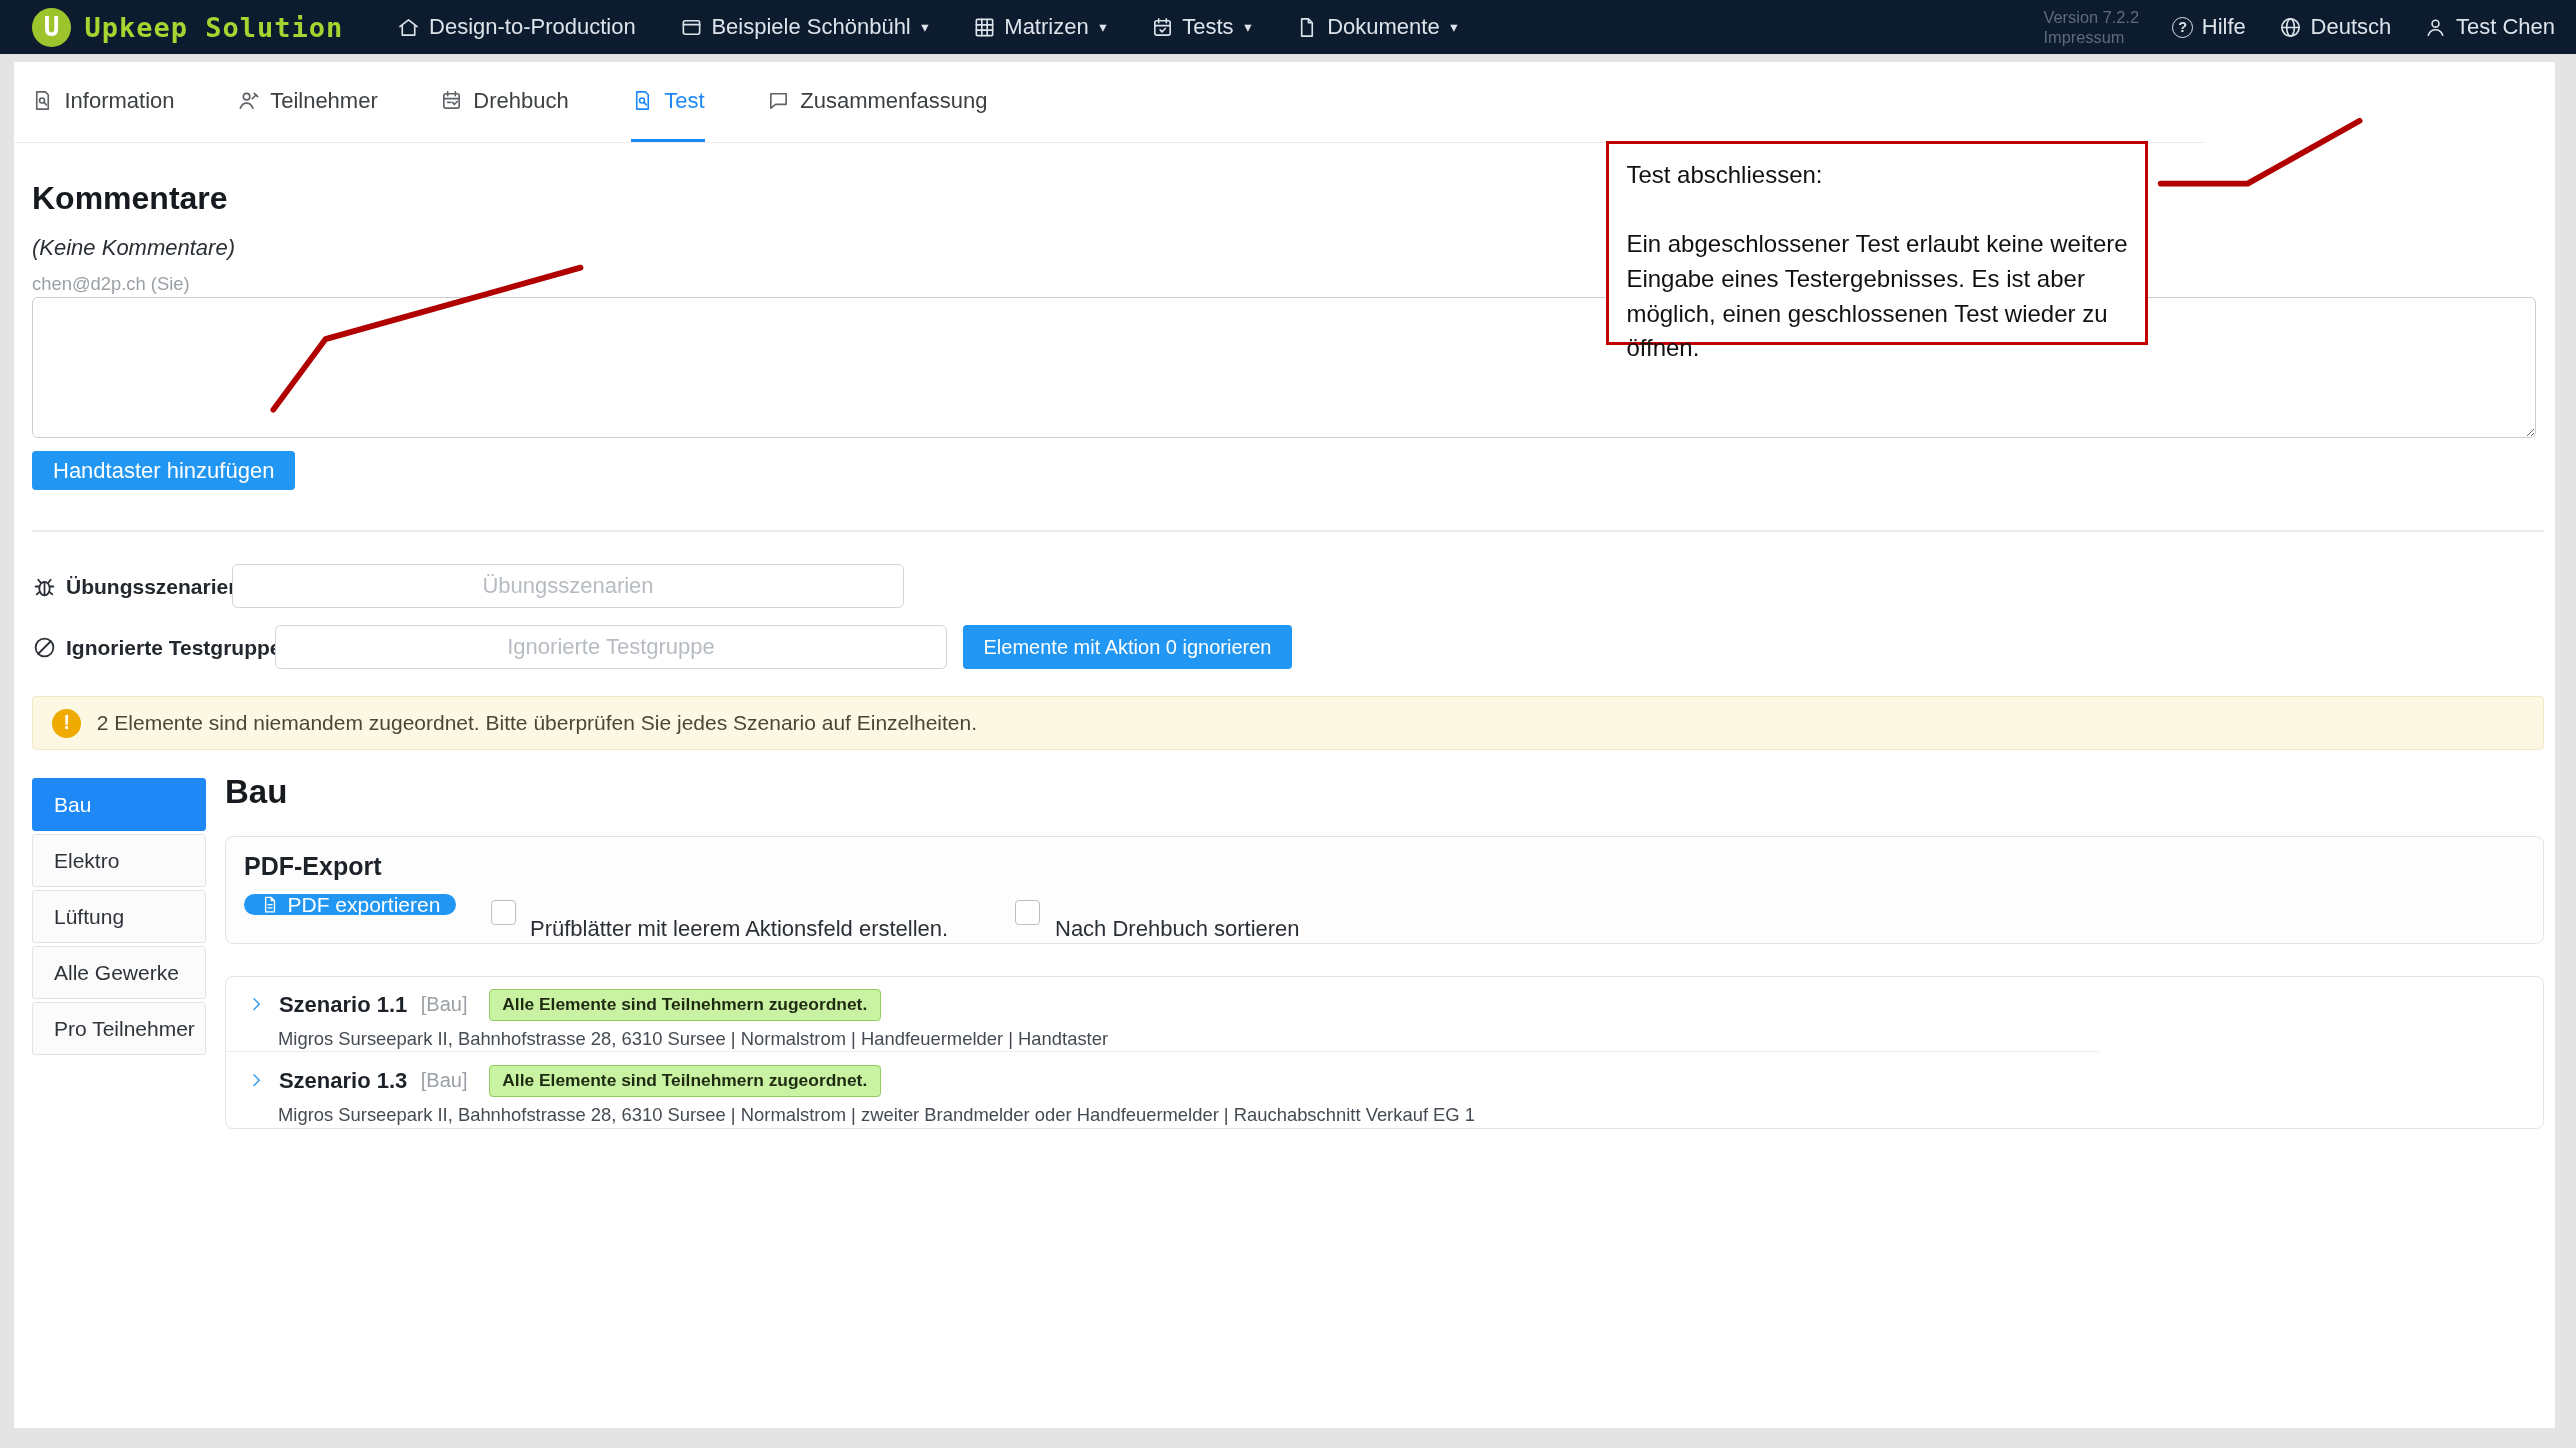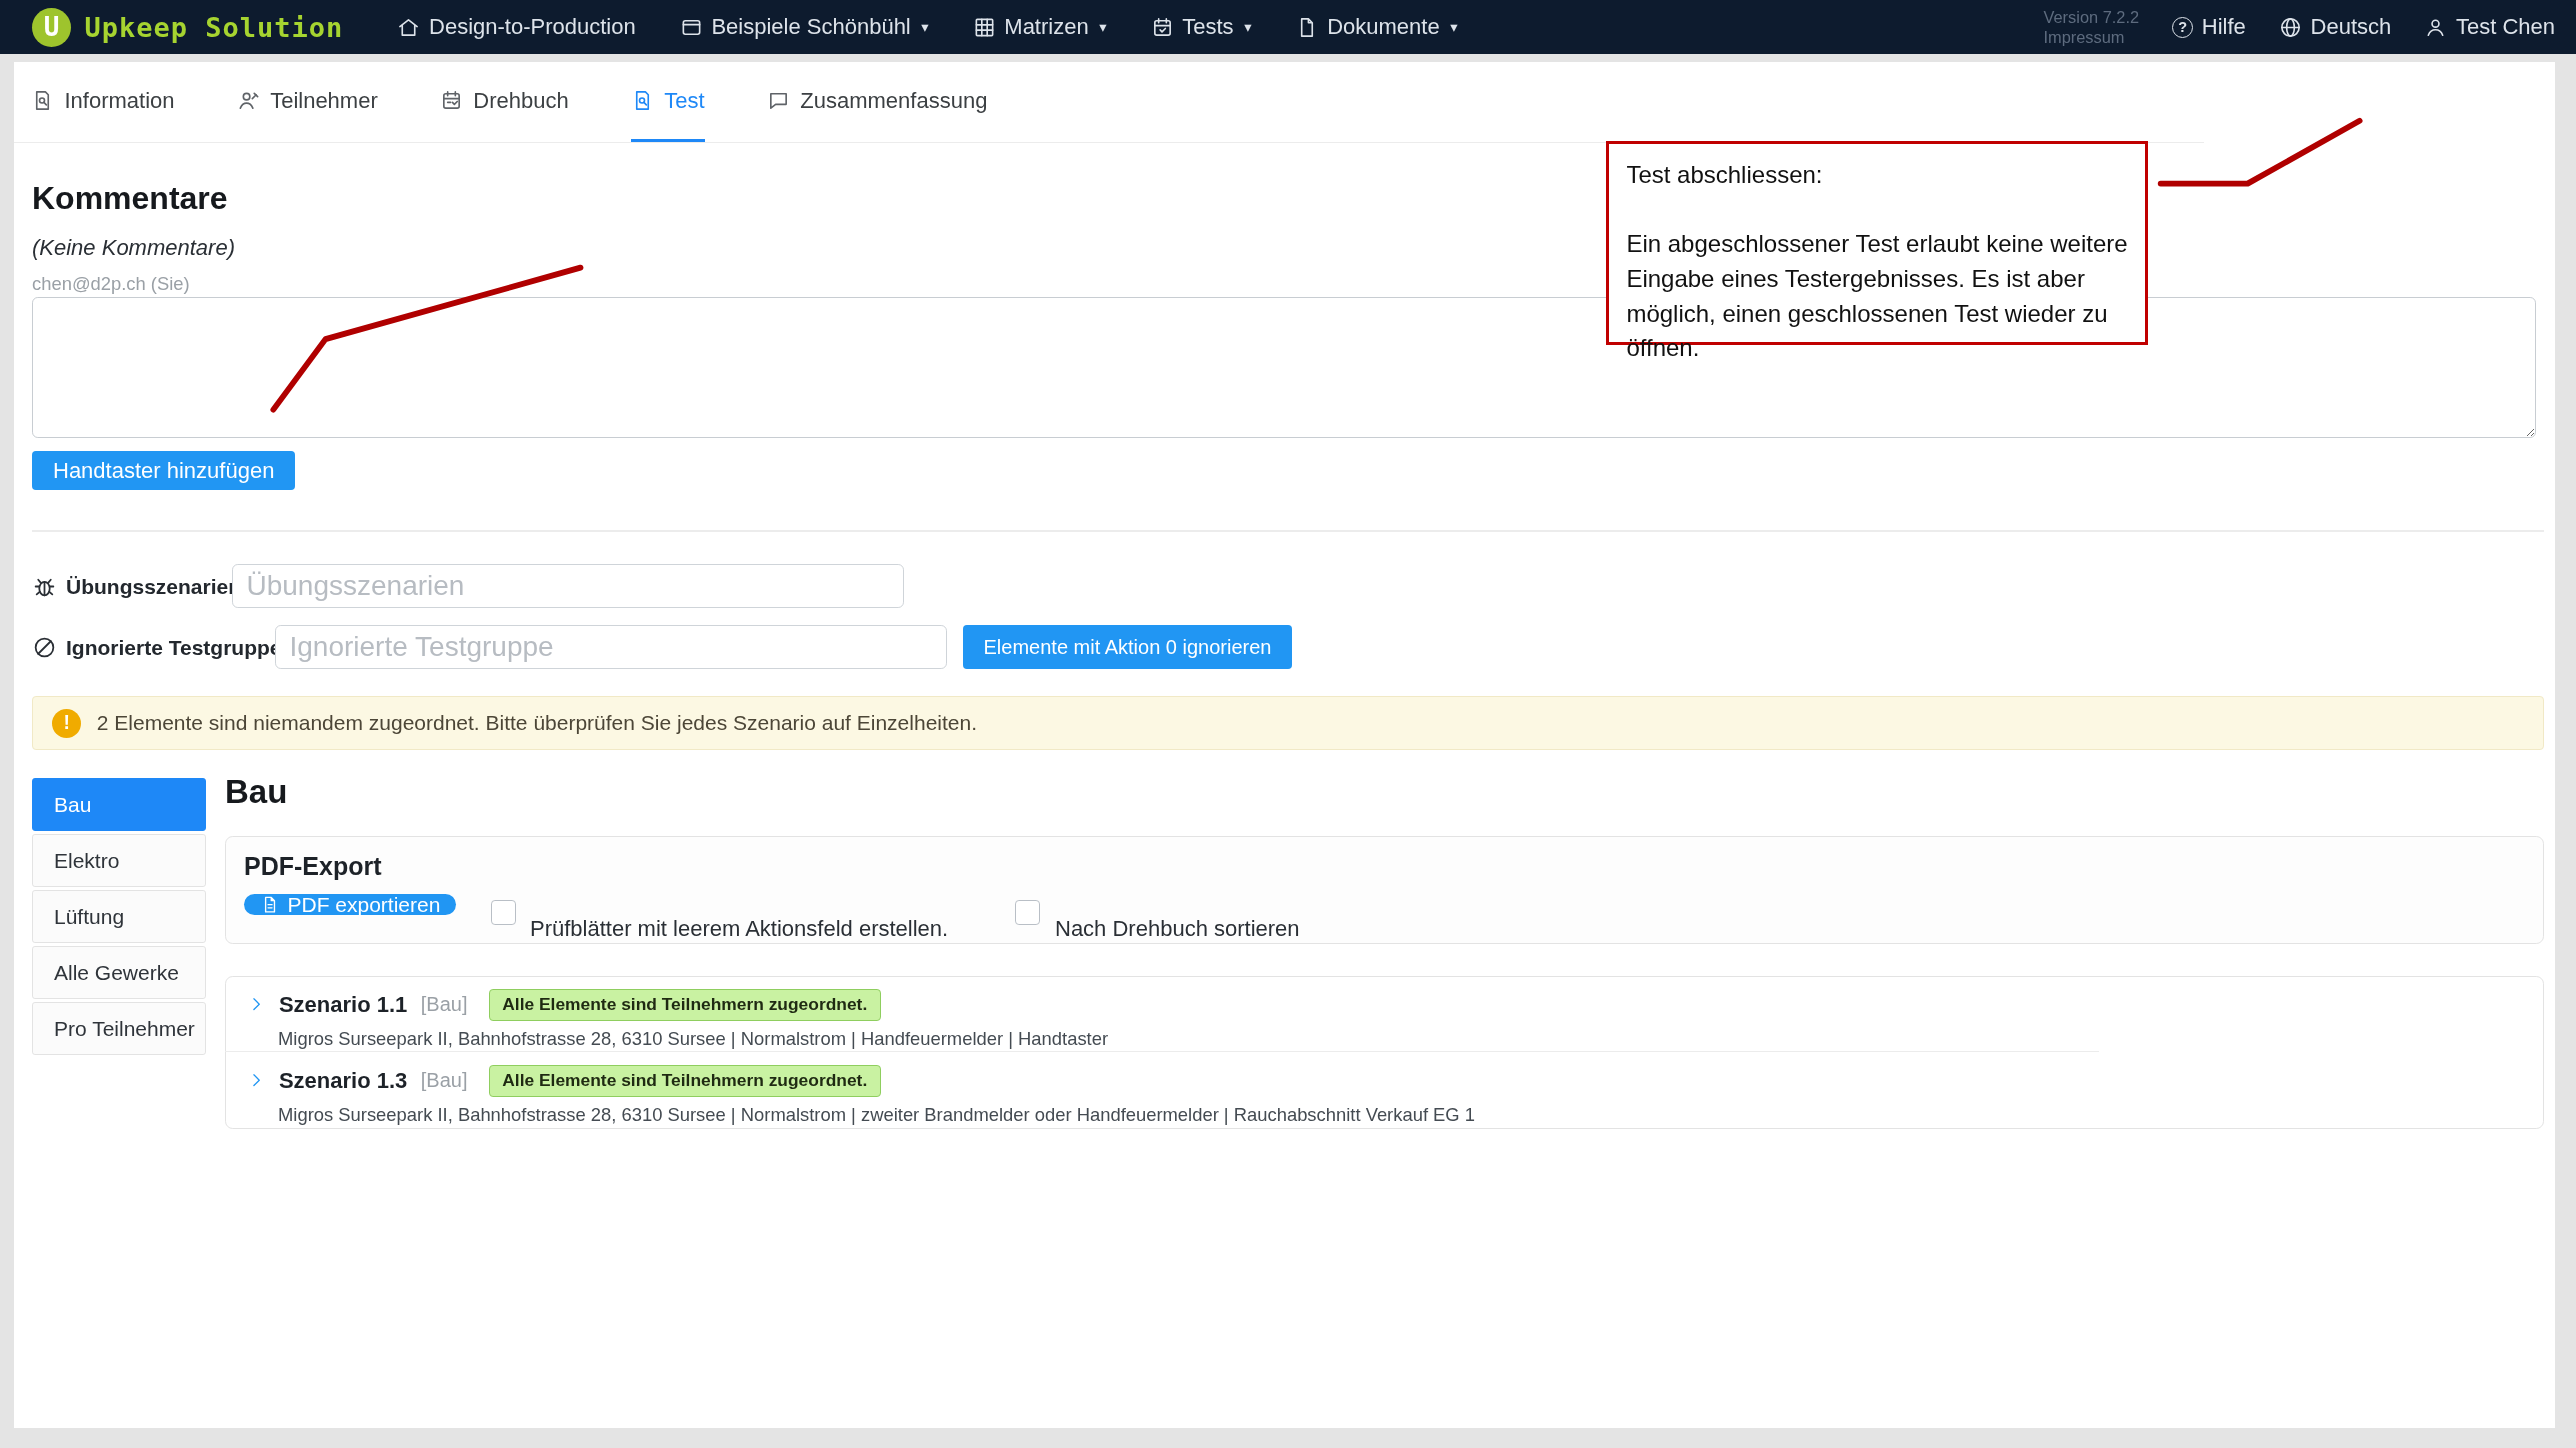--- a/index.html
+++ b/index.html
@@ -56,21 +56,21 @@
                  font-size:21px; padding:9.7px 13.5px; color:#23282e; }
   .btn-add { position:absolute; left:32px; top:451px; height:39px; padding:0 21px; background:#2196f3;
              color:#fff; border:none; border-radius:3.9px; font-size:22px; cursor:pointer; font-family:inherit; }
 
   .divider { position:absolute; left:32px; top:530px; width:2512px; height:1.9px; background:#ececec; }
 
   
   .f-icon { position:absolute; width:25px; height:25px; color:#2a2f35; }
   .f-label { position:absolute; font-size:21px; font-weight:600; color:#23282e; }
   .f-input { position:absolute; height:44px; width:672px; border:1px solid #cfd4d9; border-radius:5.8px;
-             font-size:28px; padding:0 13.5px; color:#23282e; font-family:inherit; }
+             font-size:22px; padding:0 13.5px; color:#23282e; font-family:inherit;text-align:center; }
   .f-input::placeholder { color:#b7bcc2; }
   .btn-ignore { position:absolute; left:963px; top:625px; height:44px; width:329px; background:#2196f3;
                 color:#fff; border:none; border-radius:3.9px; font-size:20px; cursor:pointer; font-family:inherit; }
 
   
   .warning { position:absolute; left:32px; top:696px; width:2512px; height:54px; background:#fcf8e3;
              border:1px solid #f1e9c6; border-radius:3.9px; display:flex; align-items:center;
              padding-left:19.3px; gap:15.5px; }
   .warn-icon { width:29px; height:29px; border-radius:50%; background:#f0ab00; color:#fff;
                display:flex; align-items:center; justify-content:center; font-weight:bold; font-size:19.3px; flex:0 0 auto; }

